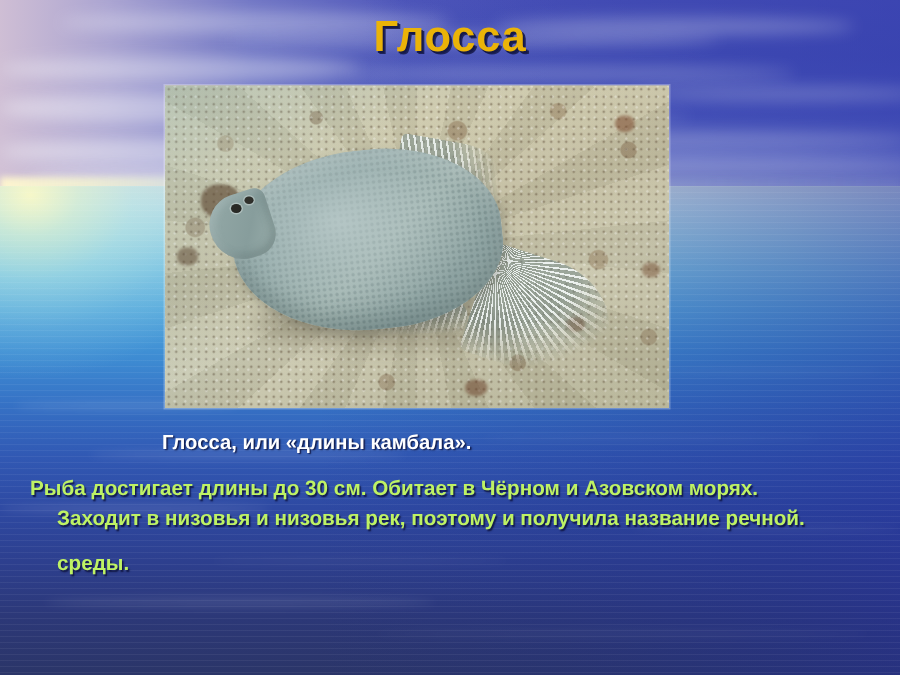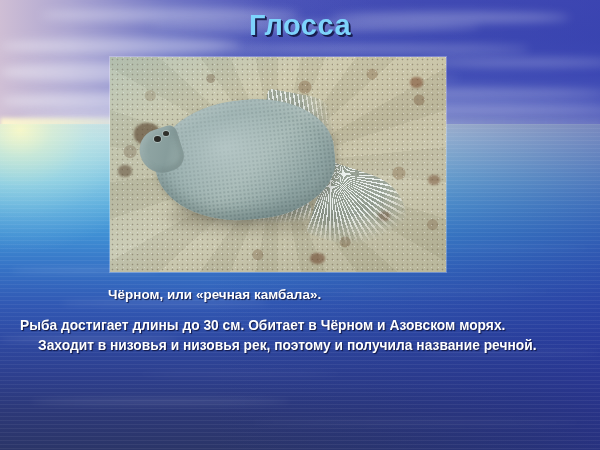--- a/index.html
+++ b/index.html
@@ -156,21 +156,21 @@
   .w9 { left: 430px; top: 246px; width: 160px; height: 4px; opacity:.18;}
 
   
   .title {
     position: absolute;
     left: 0; top: 9px;
     width: 600px;
     text-align: center;
     font-size: 29px;
     font-weight: bold;
-    color: #7dd3fc;
+    color: #eab308;
     letter-spacing: 0.5px;
     text-shadow: 2px 2px 0 rgba(20,24,70,0.85),
                  1px 1px 0 rgba(20,24,70,0.85);
     white-space: nowrap;
   }
 
   
   .photo {
     position: absolute;
     left: 110px; top: 57px;
@@ -332,21 +332,21 @@
     font-weight: bold;
     color: #ffffff;
     text-shadow: 1px 1px 1px rgba(12,18,60,0.9);
   }
   .para {
     position: absolute;
     left: 20px; top: 316px;
     width: 566px;
     font-size: 13.8px;
     font-weight: bold;
-    color: #ffffff;
+    color: #bef264;
     line-height: 20px;
     text-shadow: 1px 1px 1px rgba(12,18,60,0.9);
   }
   .para .ln { display: block; white-space: nowrap; }
   .para .ind { padding-left: 18px; }
   .para .last { padding-left: 18px; margin-top: 10px; }
 </style>
 </head>
 <body>
 
@@ -401,20 +401,21 @@
     <div class="fish-shadow"></div>
     <div class="fin-dorsal"></div>
     <div class="fin-anal"></div>
     <div class="fin-tail"></div>
     <div class="fish-body"></div>
     <div class="fish-head"></div>
     <div class="fish-eye"></div>
     <div class="fish-eye2"></div>
   </div>
 
-  <div class="caption">Чёрном, или «речная камбала».</div>
+  <div class="caption">Глосса, или «длины камбала».</div>
 
   <div class="para">
     <span class="ln">Рыба достигает длины до 30 см. Обитает в Чёрном и Азовском морях.</span>
     <span class="ln ind">Заходит в низовья и низовья рек, поэтому и получила название речной.</span>
+    <span class="ln last">среды.</span>
   </div>
 
 </div>
 
 </body></html>

